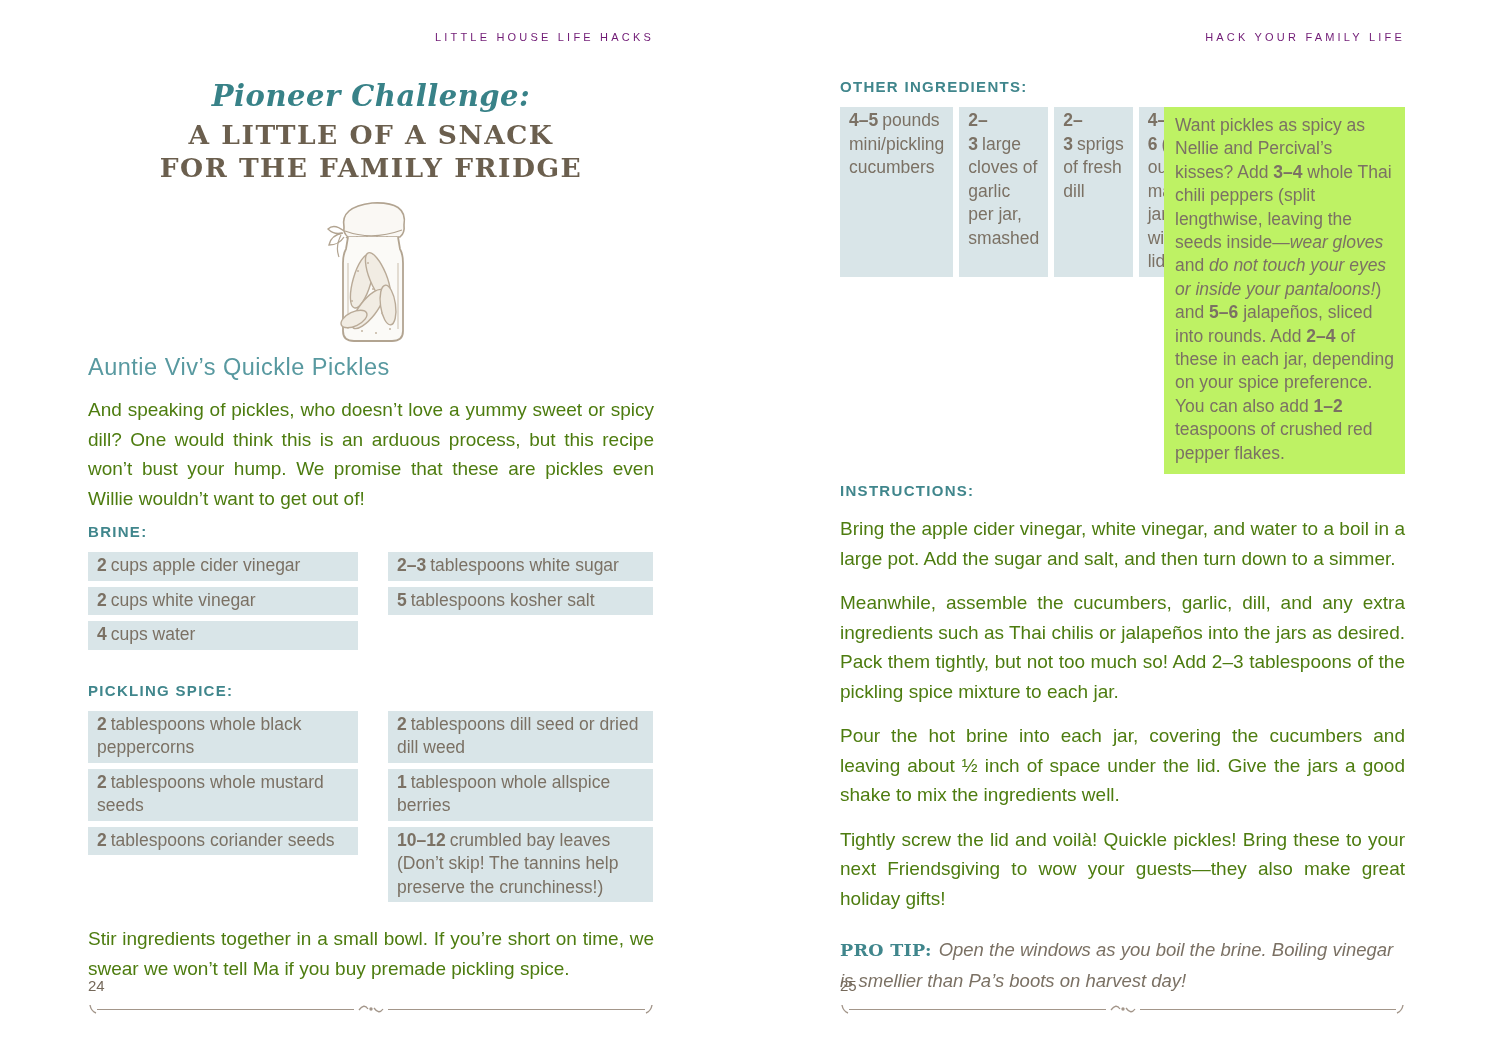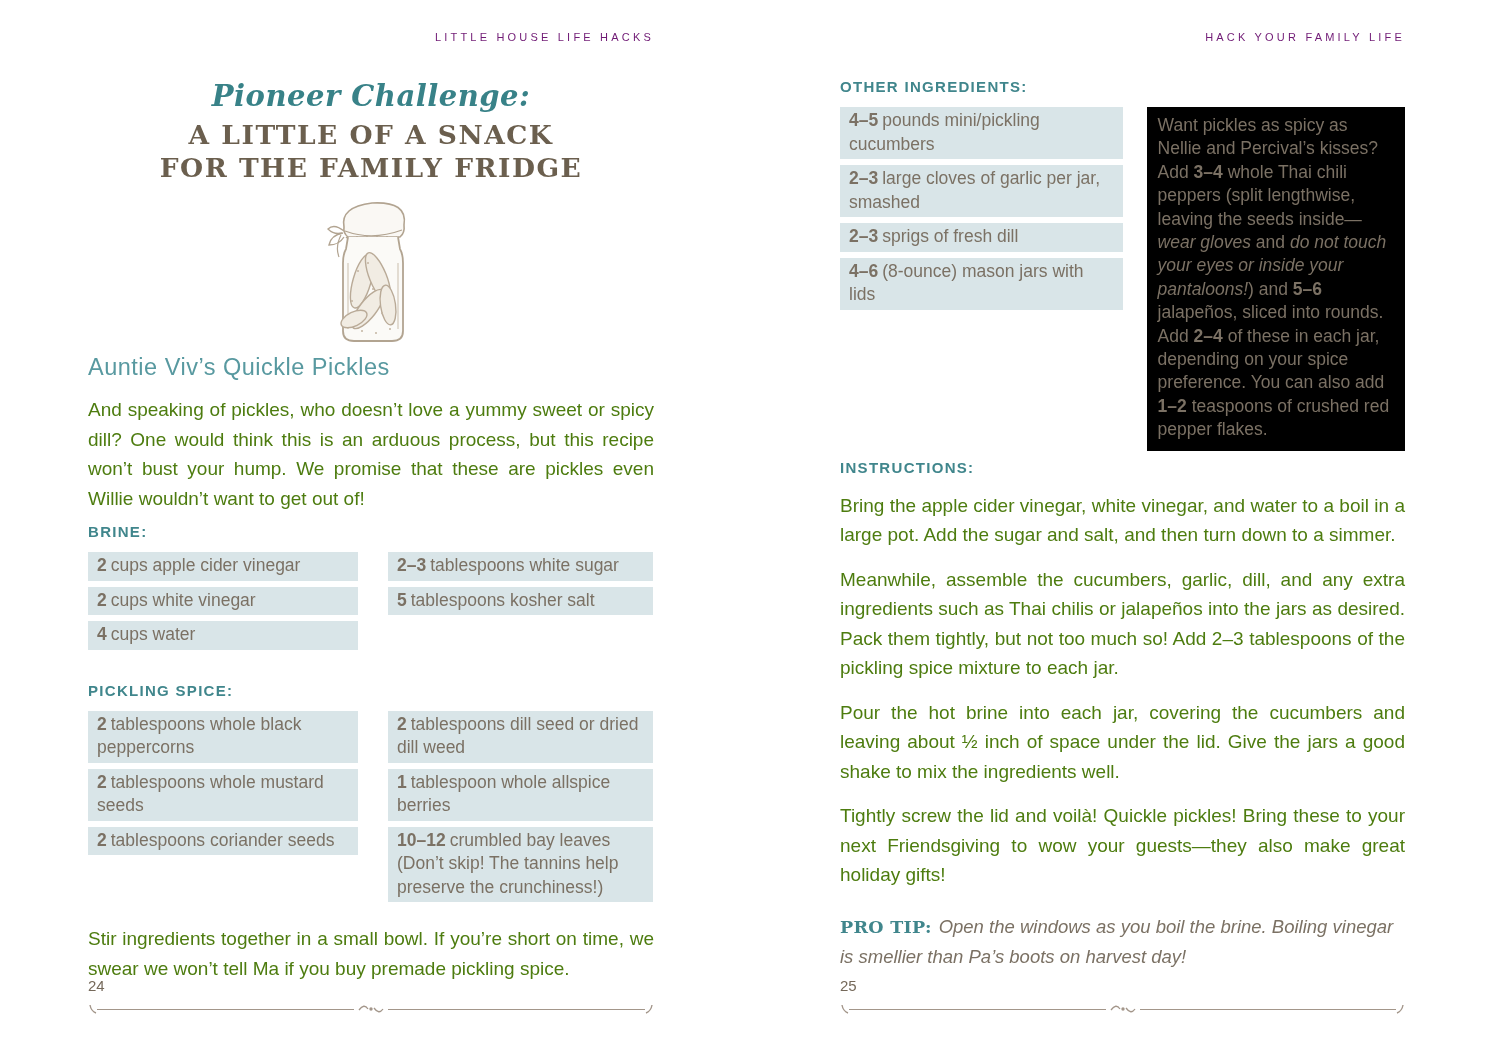--- a/index.html
+++ b/index.html
@@ -51,23 +51,23 @@
     margin-top:12px; display:grid; column-gap:30px; row-gap:6px;
     grid-template-columns:270px 265px; align-items:start;
   }
   .ing-box {
     background:#d9e5e8; color:#7b7164;
     font-size:17.5px; line-height:23.5px; padding:2px 9px 3px;
   }
   .qty { font-weight:700; margin-right:4px; }
 
   .oi-row { margin-top:12px; display:flex; gap:24px; align-items:flex-start; }
-  .oi-col { width:300px; display:flex; flex-direction:column; gap:6px; }
+  .oi-col { width:300px; display:flex; flex-direction:row; gap:6px; }
   .sidebar-box {
-    width:273px; background:#000000; color:#7b7164;
+    width:273px; background:#bef264; color:#7b7164;
     font-size:17.5px; line-height:23.4px; padding:7px 11px 9px;
   }
 
   .instr-para { margin-top:15px; }
 
   .pro-tip { margin-top:22px; font-size:18.5px; line-height:29.5px; color:#7b7164; }
   .pro-tip-label {
     font-family:"DejaVu Serif", serif; font-weight:700; font-size:17.5px;
     color:#40868c; letter-spacing:.3px; margin-right:7px;
   }

